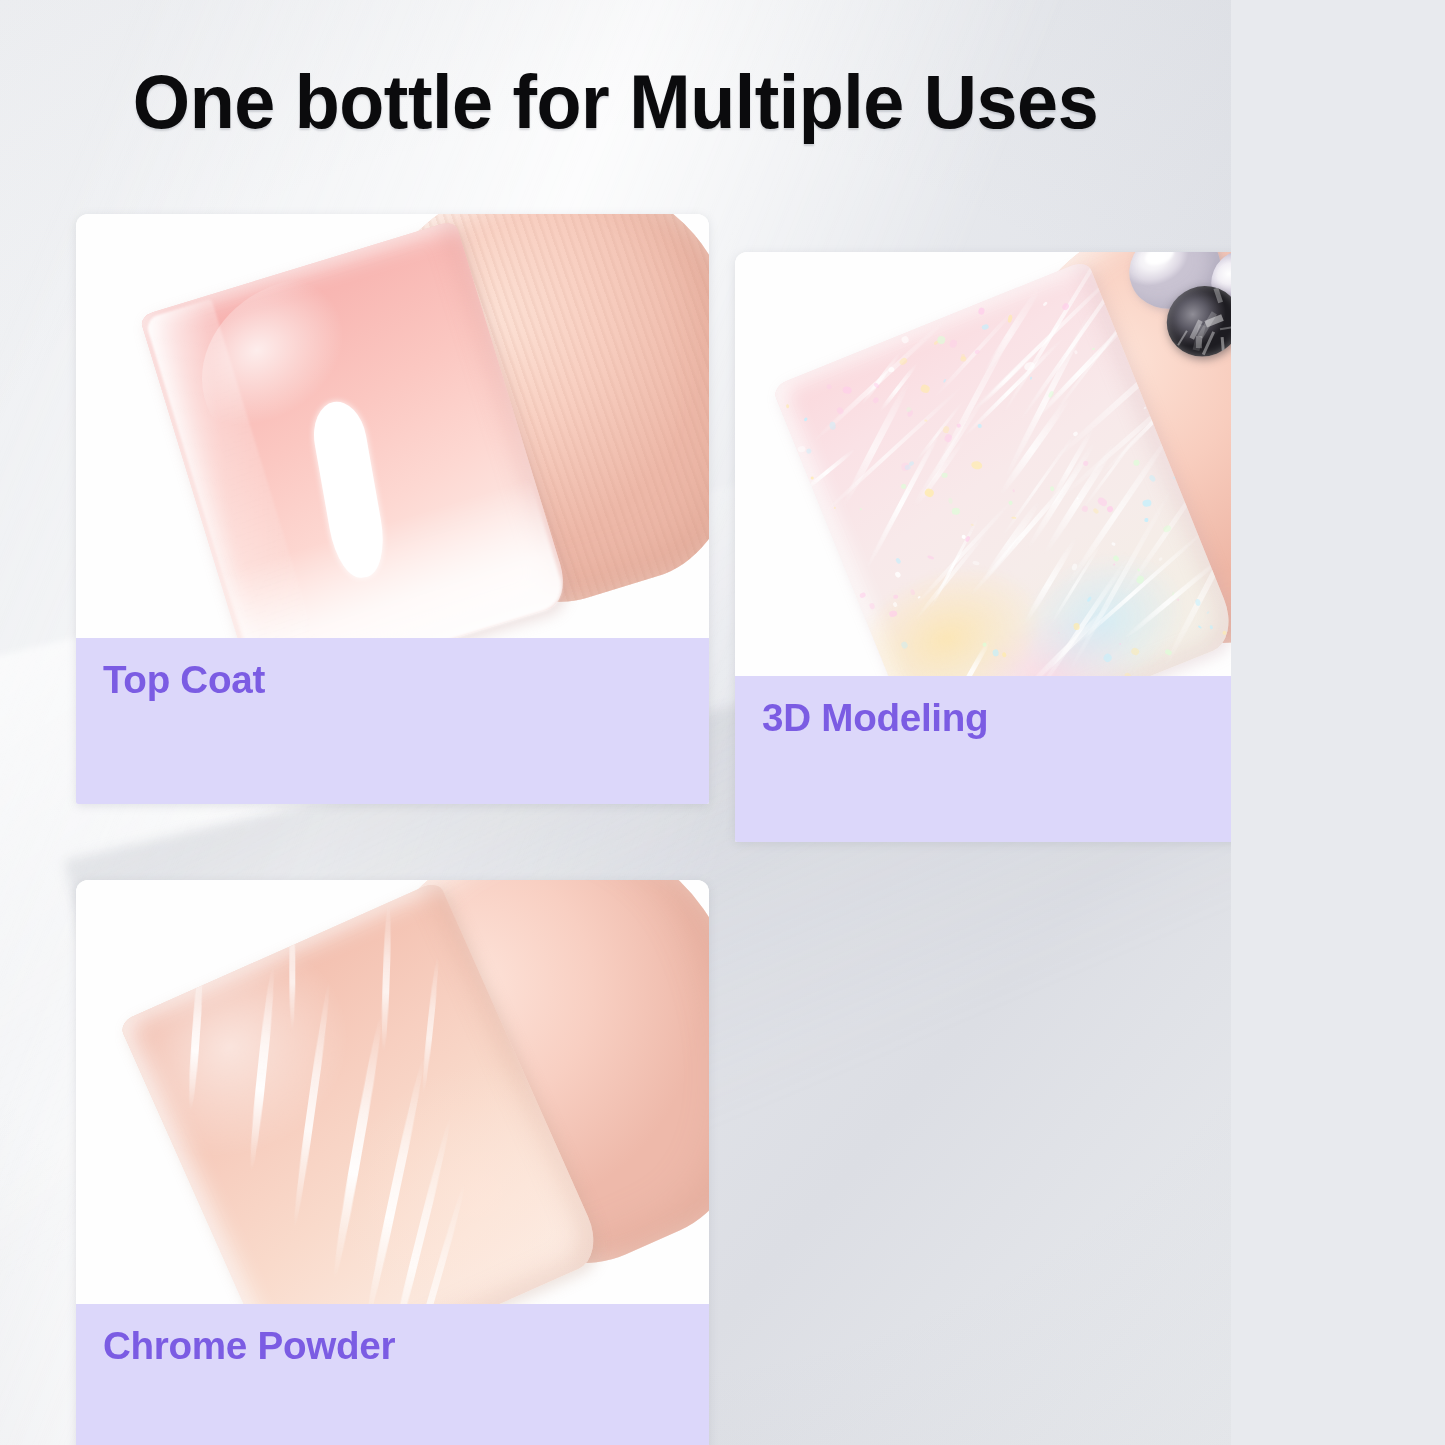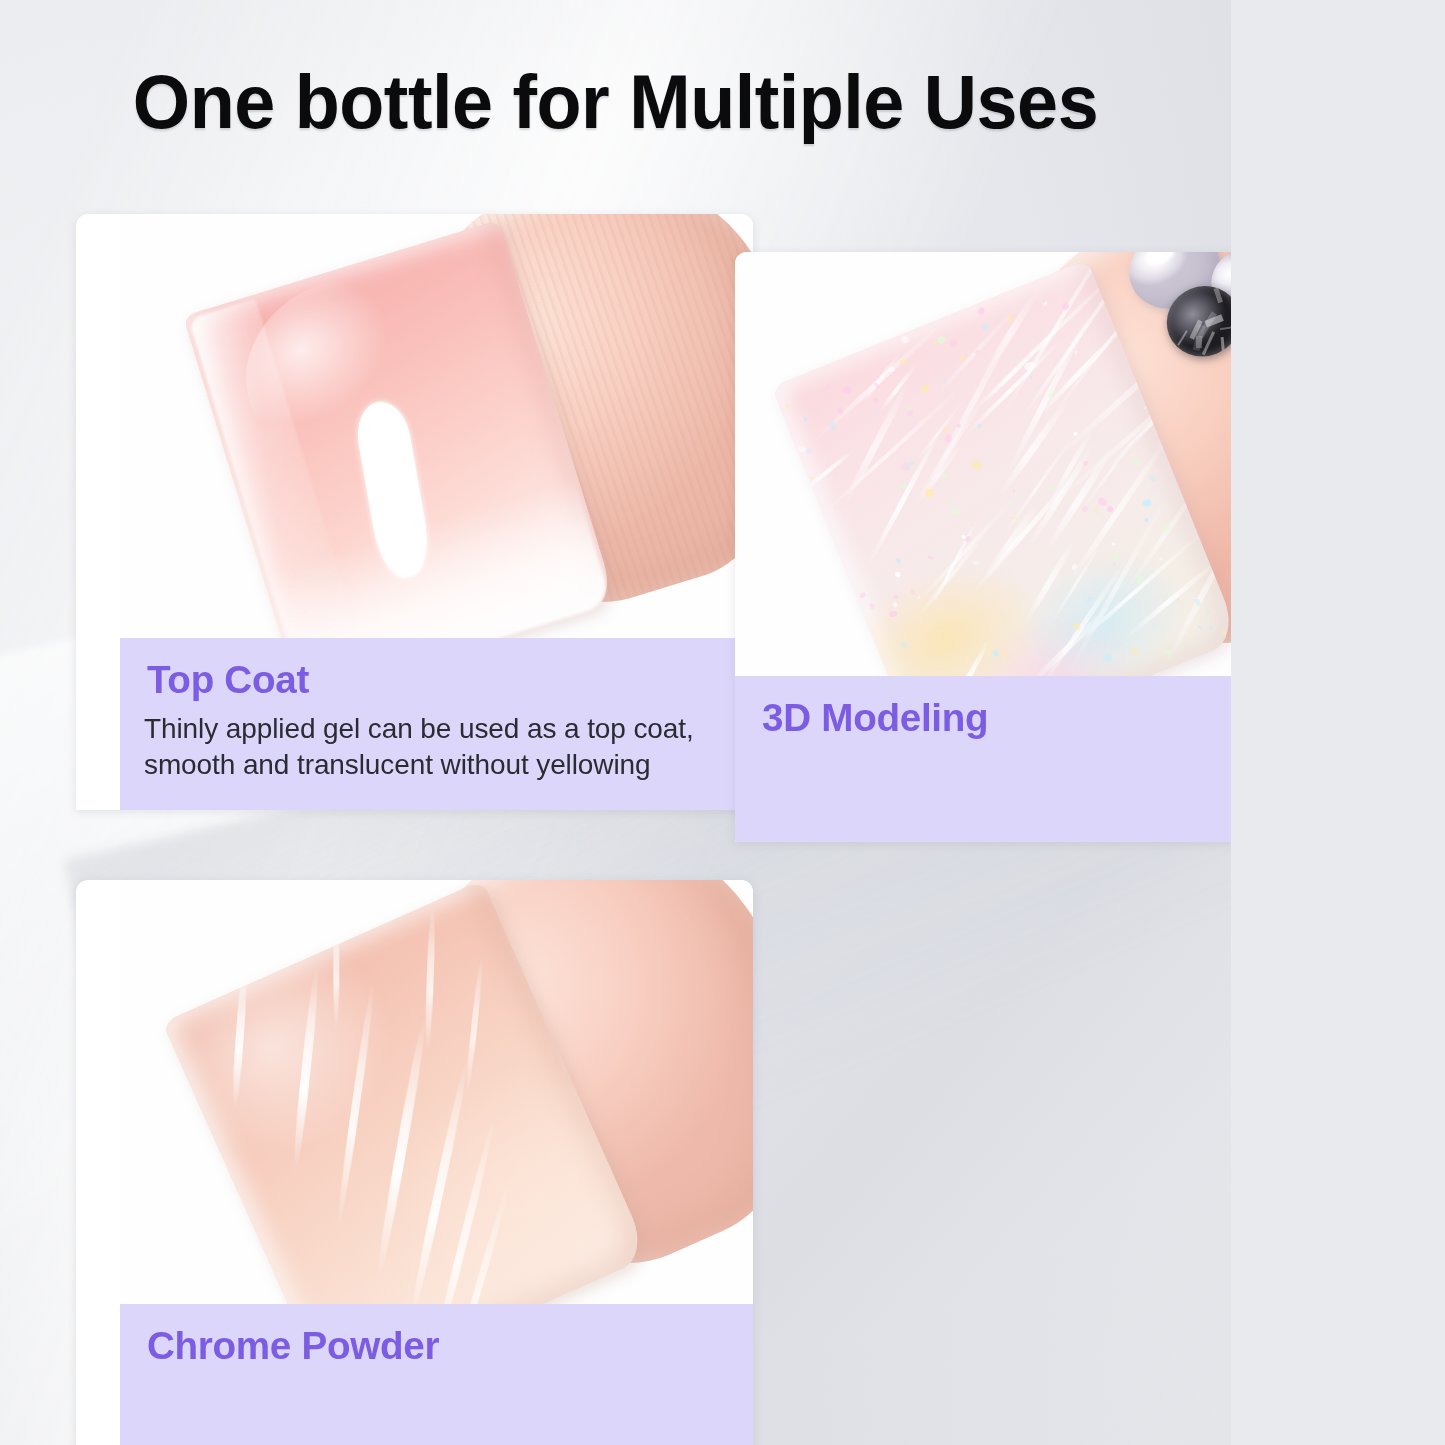--- a/index.html
+++ b/index.html
@@ -64,21 +64,21 @@
   .cell.tr{margin-left:4px;}
 
   .card{
     position:relative;
     border-radius:12px 12px 2px 2px;
     overflow:hidden;
     box-shadow:0 2px 10px rgba(120,126,140,.18);
     background:#fff;
   }
   .card.a{width:663px;}
-  .card.b{width:633px;padding-left:44px;}
+  .card.b{width:633px;}
 
   .photo{
     position:relative;
     height:424px;
     background:#fefefe;
     overflow:hidden;
   }
   .caption{
     background:#dcd7fa;
     padding:22px 24px 26px 24px;
@@ -335,21 +335,20 @@
             <div class="p2-finger"></div>
             <div class="p2-nail"></div>
             <div class="p2-tipwhite"></div>
             <div class="p2-edgeglow"></div>
             <div class="p2-gloss"></div>
             <div class="p2-streak"></div>
           </div>
         </div>
         <div class="caption">
           <p class="h">Top Coat</p>
-          <p class="p">Thinly applied gel can be used as a top coat, smooth and translucent without yellowing</p>
         </div>
       </div>
     </div>
 
     <div class="cell bl" style="margin-top:38px;">
       <div class="card a row-bot">
         <div class="photo">
           <div class="p3-wrap">
             <div class="p3-finger"></div>
             <div class="p3-nail">

